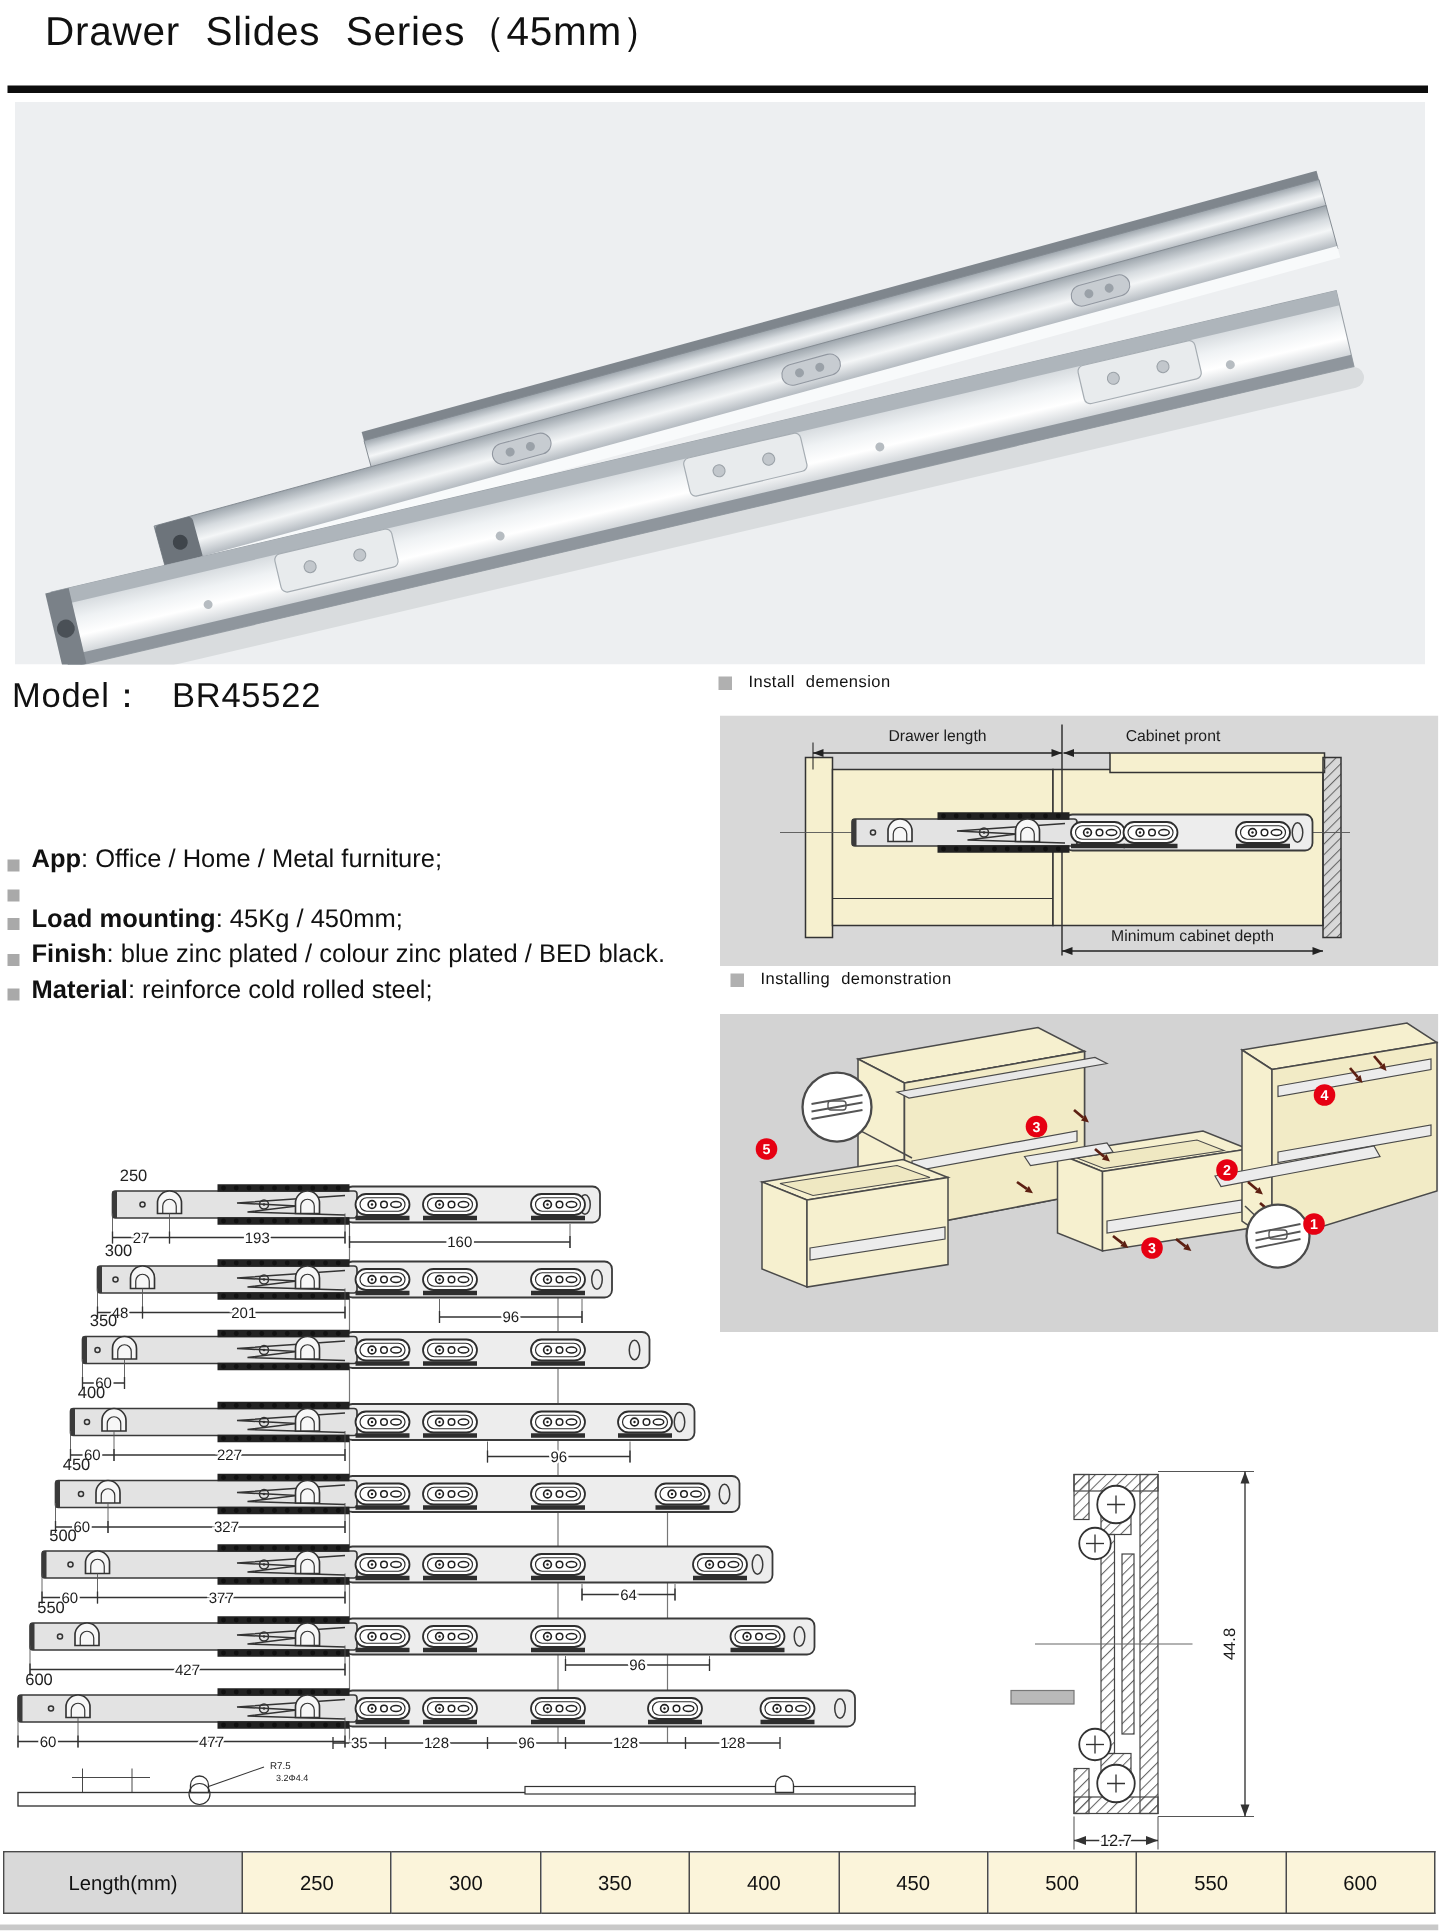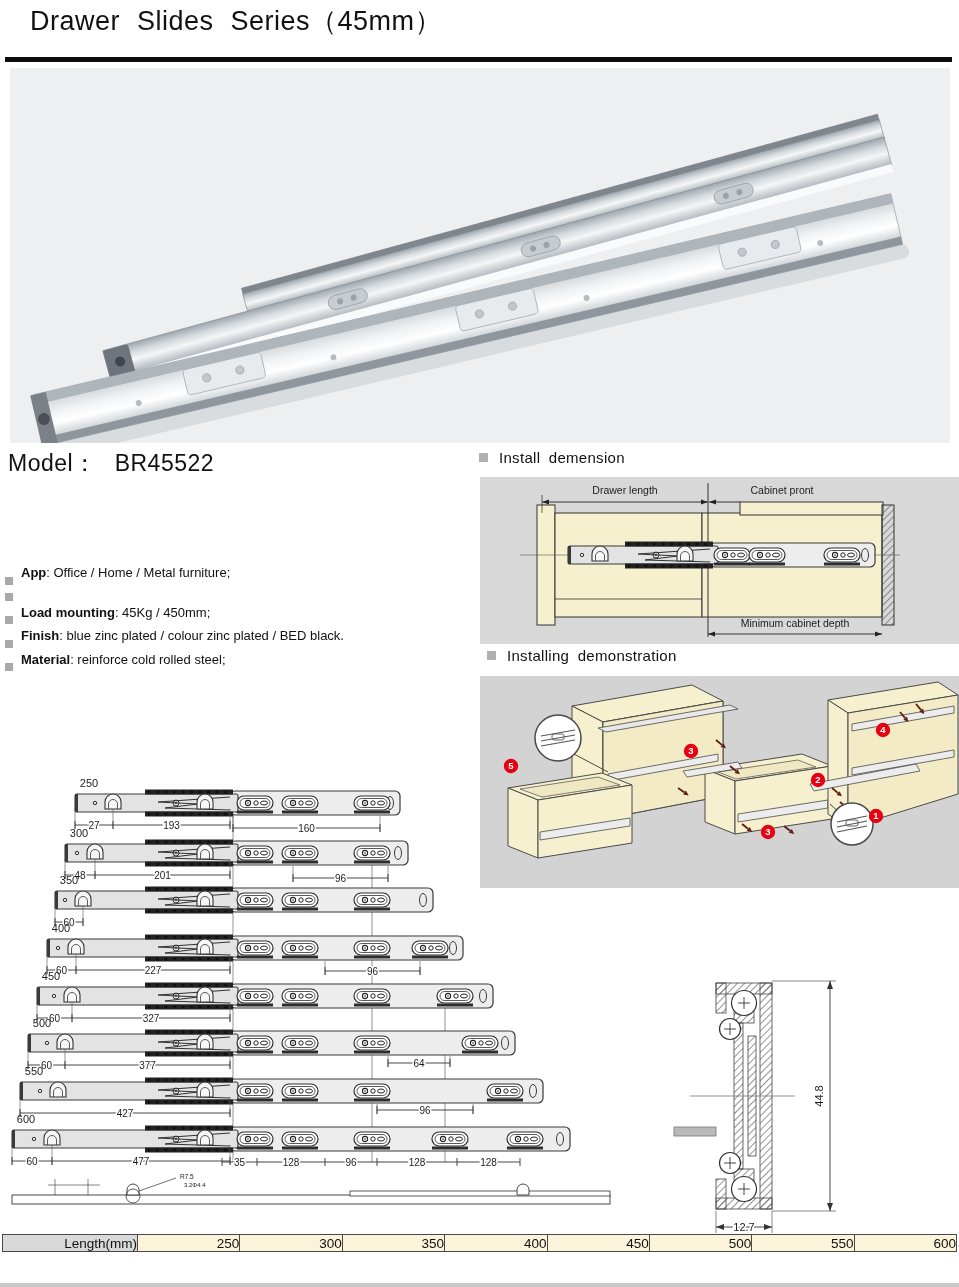--- a/index.html
+++ b/index.html
@@ -5,34 +5,34 @@
   html,body{margin:0;padding:0}
   body{width:959px;height:1287px;position:relative;background:#fff;color:#111;
        font-family:"Liberation Sans",sans-serif;overflow:hidden}
   .abs{position:absolute}
   #page-title{left:30px;top:3px;font-size:27px;font-weight:normal;letter-spacing:.5px;word-spacing:9px}
   #title-rule{left:5px;top:57px;width:947px;height:5px;background:#0d0d0d}
   #photo-wrap{left:10px;top:68px;width:940px;height:375px}
   #model-line{left:8px;top:448px;font-size:23px;font-weight:normal;letter-spacing:.5px}
   #model-line .gap{display:inline-block;width:18px}
   #features{left:5px;top:561px;width:470px}
-  .feat{display:flex;align-items:flex-end;line-height:23.5px;font-size:13px}
+  .feat{display:flex;align-items:center;line-height:23.5px;font-size:17px}
   .feat .sq{width:8px;height:8px;background:#a9a9a9;margin:8px 8px 0 0;flex:none}
   .feat b{font-weight:bold}
-  .h{display:flex;align-items:center;font-size:15px;color:#111;word-spacing:4px;letter-spacing:.3px}
+  .h{display:flex;align-items:center;font-size:11px;color:#111;word-spacing:4px;letter-spacing:.3px}
   .h .sq2{width:9px;height:9px;background:#b0b0b0;margin-right:11px;flex:none}
   #h-install{left:479px;top:449px}
   #h-demo{left:487px;top:647px}
   #install-wrap{left:480px;top:477px}
   #demo-wrap{left:480px;top:676px}
   #tech-wrap{left:0;top:775px}
   #xsec-wrap{left:660px;top:961px}
   #spec-table{position:absolute;left:2px;top:1234px;width:955px;border-collapse:collapse;
               font-size:13.5px;table-layout:fixed}
-  #spec-table td,#spec-table th{border:1px solid #4a4a4a;text-align:right;padding:0;height:16px;
+  #spec-table td,#spec-table th{border:1px solid #4a4a4a;text-align:center;padding:12px;height:16px;
               font-weight:normal;overflow:hidden;white-space:nowrap}
   #spec-table th.rh{background:#d9d9d9;width:134px}
   #spec-table tr.r0 td{background:#fbf4da}
   #spec-table tr.r1 td{background:#ffffff}
   #spec-table tr.r2 td{background:#e0f3f7}
   #bstrip{left:0;top:1283px;width:959px;height:4px;background:#c9c9c9}
   svg{display:block}
   svg text{font-family:"Liberation Sans",sans-serif}
 </style>
 </head>

